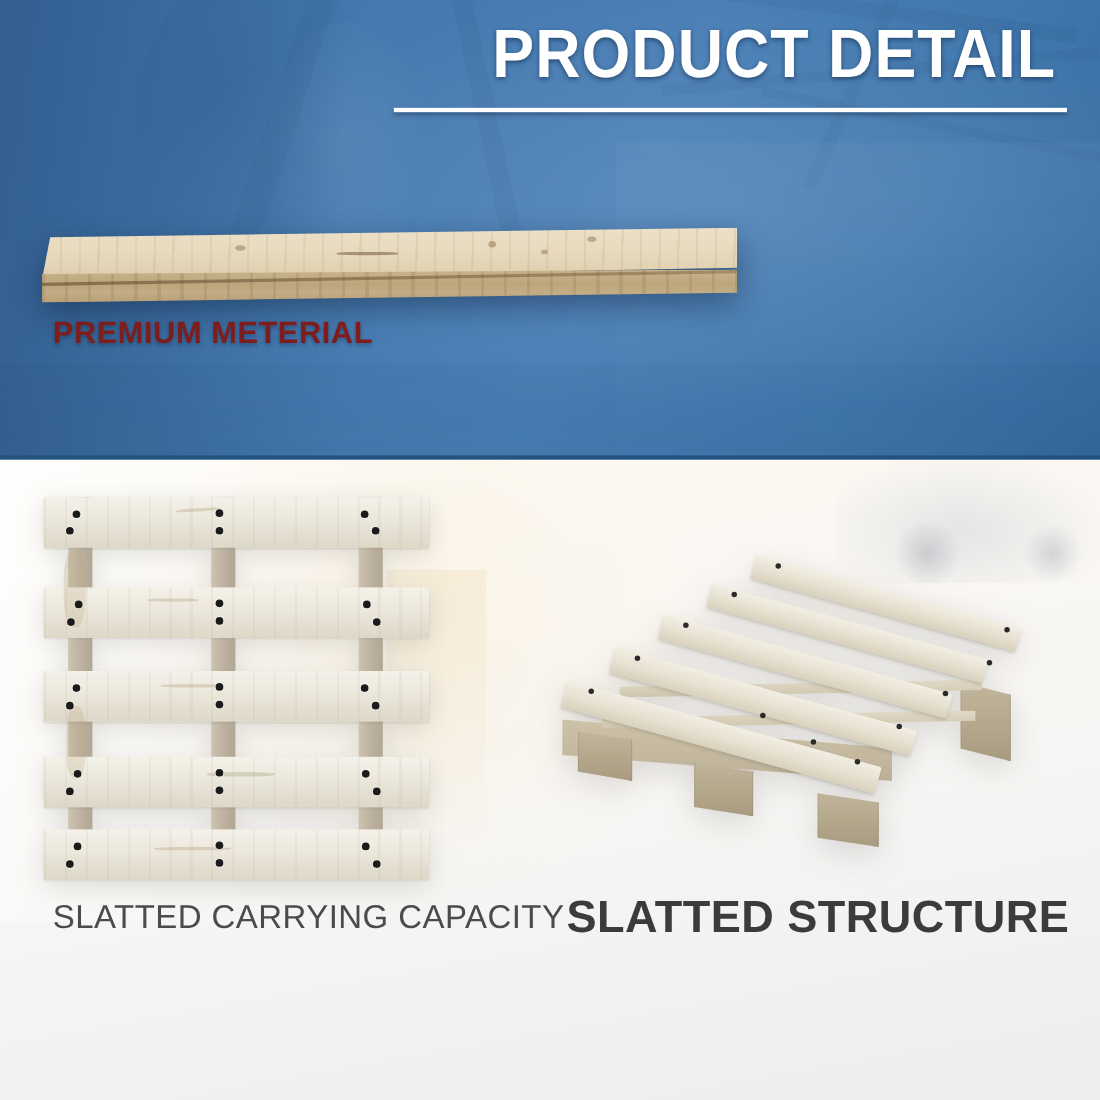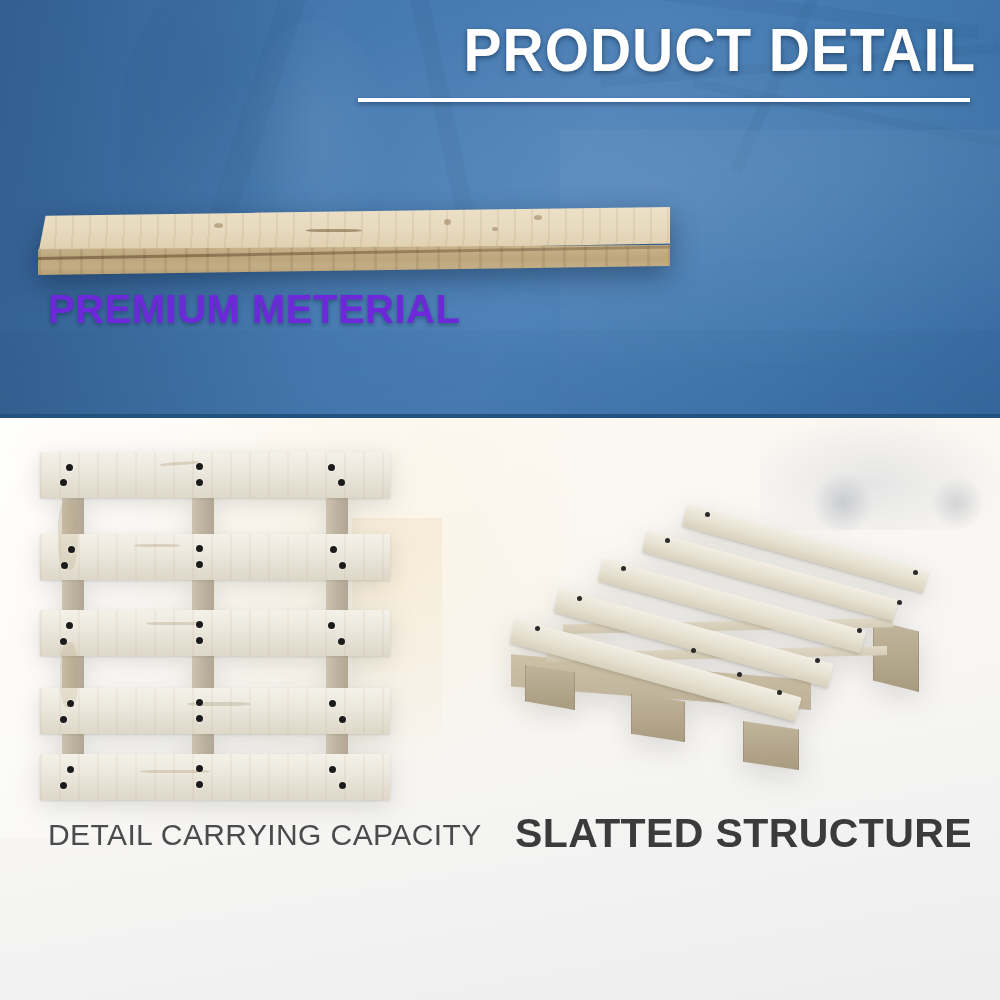--- a/index.html
+++ b/index.html
@@ -36,21 +36,21 @@
   .panelgl{left:560px;top:130px;width:440px;height:290px;
           background:linear-gradient(180deg,rgba(255,255,255,.11),rgba(255,255,255,.02));}
   .floorln{left:0;top:330px;width:1000px;height:90px;
           background:linear-gradient(180deg,rgba(12,38,70,.10),rgba(12,38,70,.22));}
   .hero-vig{position:absolute;inset:0;
     background:radial-gradient(ellipse at 66% 44%,rgba(255,255,255,.10),rgba(255,255,255,0) 58%),
                linear-gradient(90deg,rgba(12,36,66,.22) 0%,rgba(12,36,66,0) 32%);}
   .hero-edge{position:absolute;left:0;bottom:0;width:1000px;height:4px;background:#24527f;}
 
   
-  .title-wrap{position:absolute;right:24px;top:18px;text-align:center;z-index:6;}
+  .title-wrap{position:absolute;right:40px;top:18px;text-align:center;z-index:6;}
   .title{
     font-family:"Liberation Sans Narrow","Liberation Sans",sans-serif;
     font-weight:bold;font-size:62px;line-height:1.02;color:#ffffff;
     letter-spacing:1px;white-space:nowrap;
     transform:scaleX(.92);transform-origin:right center;
     text-shadow:0 2px 5px rgba(9,30,58,.55);
   }
   .title-rule{
     position:absolute;left:358px;top:98px;width:612px;height:4px;
     background:#ffffff;box-shadow:0 2px 4px rgba(9,30,58,.45);z-index:6;
@@ -82,21 +82,21 @@
   .k1{left:176px;top:16px;width:9px;height:5px;}
   .k2{left:268px;top:22px;width:56px;height:3px;border-radius:40%;background:rgba(104,78,44,.50);}
   .k3{left:406px;top:12px;width:7px;height:6px;}
   .k4{left:454px;top:20px;width:6px;height:4px;}
   .k5{left:496px;top:8px;width:8px;height:5px;}
 
   
   .hero-cap{position:absolute;left:48px;top:288px;z-index:7;}
   .cap-title{
     font-family:"Liberation Sans Narrow","Liberation Sans",sans-serif;
-    font-weight:bold;font-size:40px;letter-spacing:.5px;color:#6d28d9;
+    font-weight:bold;font-size:28px;letter-spacing:.5px;color:#7f1d1d;
     line-height:1.08;white-space:nowrap;text-shadow:0 2px 4px rgba(10,32,60,.40);
   }
   .cap-sub{
     font-family:"Liberation Sans Narrow","Liberation Sans",sans-serif;
     font-weight:normal;font-size:30px;letter-spacing:.6px;color:#eef4fa;
     line-height:1.1;margin-top:6px;white-space:nowrap;text-shadow:0 1px 3px rgba(10,32,60,.35);
   }
 
   
   .lower{
@@ -314,20 +314,20 @@
       <div class="iso-nail" style="left:310px;top:158px"></div>
       <div class="iso-nail" style="left:30px;top:126px"></div>
       <div class="iso-nail" style="left:272px;top:190px"></div>
       <div class="iso-nail" style="left:186px;top:148px"></div>
       <div class="iso-nail" style="left:232px;top:172px"></div>
     </div>
   </div>
 
   <div class="cap-row">
     <div class="cap-col cap-left">
-      <div class="dk-sub">DETAIL CARRYING CAPACITY</div>
+      <div class="dk-sub">SLATTED CARRYING CAPACITY</div>
     </div>
     <div class="cap-col cap-right">
       <div class="dk-title">SLATTED STRUCTURE</div>
     </div>
   </div>
 
 </div>
 
 </body></html>

